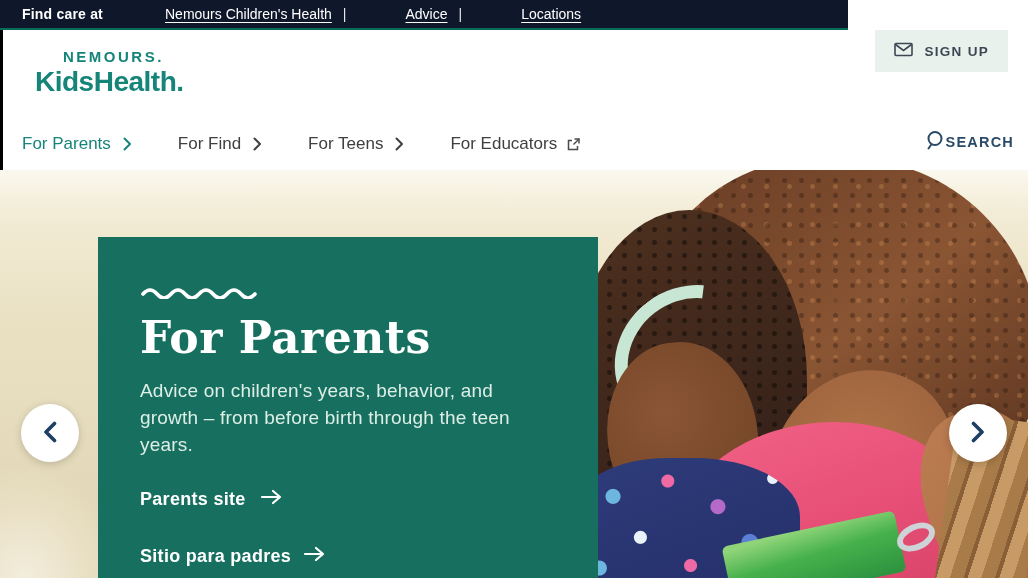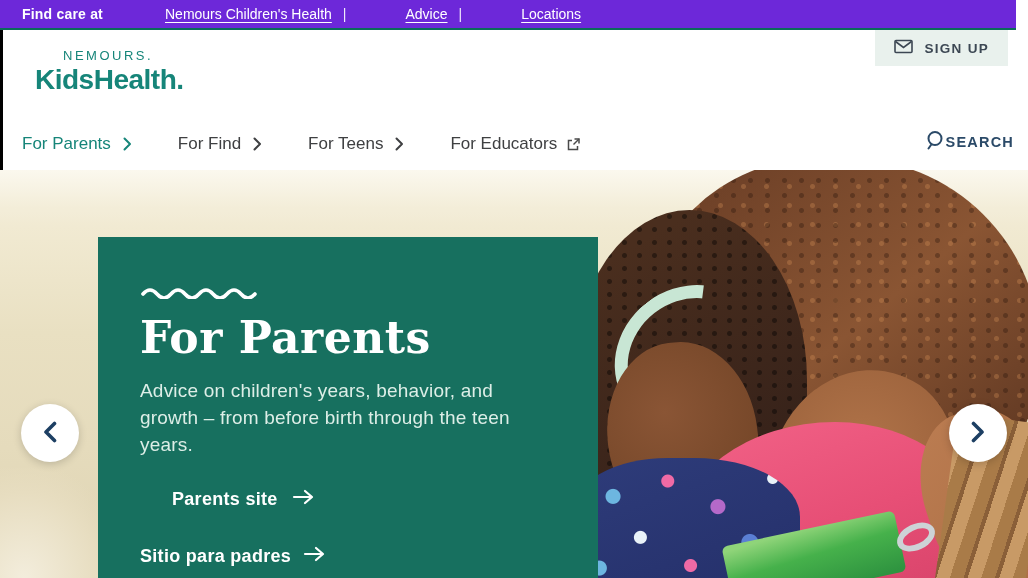--- a/index.html
+++ b/index.html
@@ -1,40 +1,40 @@
 <!DOCTYPE html>
 <html><head>
 <meta charset="utf-8">
 <style>
   * { margin:0; padding:0; box-sizing:border-box; }
   html,body { width:1028px; height:578px; overflow:hidden; font-family:"Liberation Sans", sans-serif; background:#fff; }
   .page { position:relative; width:1028px; height:578px; }
 
   
-  .topbar { position:absolute; left:0; top:0; width:1016px; height:30px; background:#6d28d9;
+  .topbar { position:absolute; left:0; top:0; width:848px; height:30px; background:#0f172a;
             border-bottom:2px solid #0a6b5a; display:flex; align-items:center; padding:0 22px; color:#fff; font-size:14px; }
   .topbar .lead { font-weight:bold; margin-right:14px; letter-spacing:.2px; }
   .topbar a { color:#fff; text-decoration:underline; text-underline-offset:3px; cursor:pointer;margin-left:48px; }
   .topbar .sep { margin:0 11px; opacity:.9; }
 
   
   .header { position:absolute; left:0; top:30px; width:1028px; height:140px; background:#fff; }
   .edge-strip { position:absolute; left:0; top:0; width:3px; height:140px; background:#000; }
 
   .logo { position:absolute; left:35px; top:18px; color:#168579; cursor:pointer; }
-  .logo .nemours { font-size:13px; font-weight:normal; letter-spacing:2.5px; padding-left:28px; }
+  .logo .nemours { font-size:15px; font-weight:bold; letter-spacing:2.5px; padding-left:28px; }
   .logo .kidshealth { font-size:28px; font-weight:bold; letter-spacing:-0.5px; margin-top:1px; }
 
   .nav { position:absolute; left:22px; bottom:16px; display:flex; align-items:center; }
   .nav-item { display:flex; align-items:center; margin-right:46px; font-size:17px; color:#3f4042; cursor:pointer; }
   .nav-item.active { color:#168579; }
   .nav-item .chev { margin-left:12px; display:inline-flex; }
   .nav-item .ext { margin-left:10px; display:inline-flex; color:#4a4a4a; }
 
-  .signup-btn { position:absolute; right:20px; top:0; height:36px; background:#e9f1ed; border:none;
+  .signup-btn { position:absolute; right:20px; top:0; height:42px; background:#e9f1ed; border:none;
                 display:flex; align-items:center; gap:11px; padding:1px 19px; cursor:pointer;
                 color:#3c4753; font-family:inherit; font-size:13.5px; font-weight:bold; letter-spacing:1.3px; }
 
   .search-btn { position:absolute; right:14px; bottom:16px; display:flex; align-items:center; 
                 background:none; border:none; cursor:pointer; color:#2b4a68; font-family:inherit;
                 font-size:14.5px; font-weight:bold; letter-spacing:1.2px; }
 
   
   .hero { position:absolute; left:0; top:170px; width:1028px; height:408px; overflow:hidden;
           background:linear-gradient(180deg,#f8f4e7 0%,#f1ead2 14%,#e9e0c2 40%,#e5dbbc 68%,#ded3b3 100%); }
@@ -90,21 +90,21 @@
 
   
   .hero-card { position:absolute; left:98px; top:67px; width:500px; height:360px; background:#17705f;
                padding:48px 42px 0 42px; color:#fff; }
   .wave { display:block; }
   .hero-title { font-family:"DejaVu Serif","Liberation Serif",serif; font-weight:bold; font-size:44px;
                 line-height:1.05; margin-top:12px; letter-spacing:.5px; }
   .hero-desc { margin-top:16px; width:408px; font-size:19px; line-height:27px; color:#ddeee7; letter-spacing:.2px; }
   .hero-link { display:flex; align-items:center; gap:14px; font-size:18px; font-weight:bold; color:#fff;
                cursor:pointer; letter-spacing:.3px; }
-  .hero-link.first { margin-top:31px;margin-left:32px; }
+  .hero-link.first { margin-top:31px; }
   .hero-link.second { margin-top:36px;gap:12px; }
 
   
   .car-btn { position:absolute; width:58px; height:58px; border-radius:50%; background:#fff; border:none;
              display:flex; align-items:center; justify-content:center; cursor:pointer;
              box-shadow:0 2px 8px rgba(0,0,0,.18); }
   .car-prev { left:21px; top:234px; }
   .car-next { left:949px; top:234px; }
 </style>
 </head>

